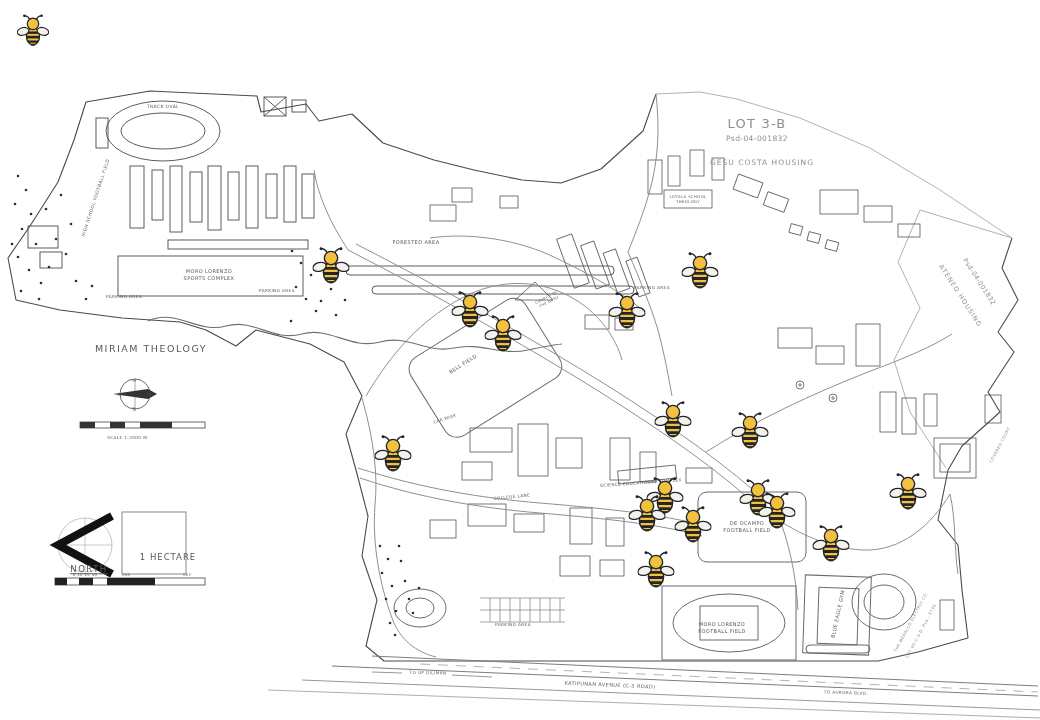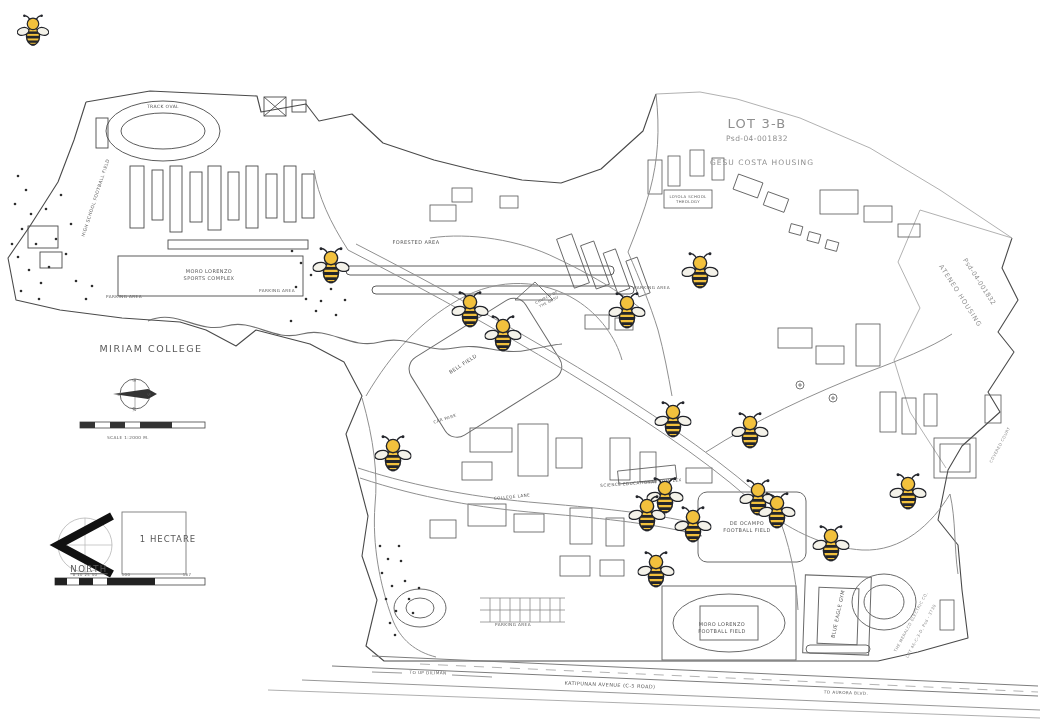--- a/index.html
+++ b/index.html
@@ -266,21 +266,21 @@
     </svg>
 
   <div class="map-label" style="left: 163px; top: 107px; font-size: 4.5px; transform: translate(-50%, -50%);">TRACK OVAL</div>
       <div class="map-label" style="left: 96px; top: 198px; font-size: 4.5px; transform: translate(-50%, -50%) rotate(-72deg);">HIGH SCHOOL FOOTBALL FIELD</div>
       <div class="map-label" style="left: 209px; top: 275px; font-size: 5px; transform: translate(-50%, -50%);">MORO LORENZO
 SPORTS COMPLEX</div>
       <div class="map-label" style="left: 124px; top: 297px; font-size: 4.2px; transform: translate(-50%, -50%);">PARKING AREA</div>
       <div class="map-label" style="left: 277px; top: 291px; font-size: 4.2px; transform: translate(-50%, -50%);">PARKING AREA</div>
       <div class="map-label" style="left: 652px; top: 288px; font-size: 4.2px; transform: translate(-50%, -50%);">PARKING AREA</div>
       <div class="map-label" style="left: 416px; top: 242px; font-size: 5px; transform: translate(-50%, -50%);">FORESTED AREA</div>
-      <div class="map-label" style="left: 151px; top: 349px; font-size: 9.5px; letter-spacing: 1.5px; transform: translate(-50%, -50%);">MIRIAM COLLEGE</div>
+      <div class="map-label" style="left: 151px; top: 349px; font-size: 9.5px; letter-spacing: 1.5px; transform: translate(-50%, -50%);">MIRIAM THEOLOGY</div>
       <div class="map-label" style="left: 128px; top: 438px; font-size: 4.2px; transform: translate(-50%, -50%);">SCALE 1:2000 M.</div>
       <div class="map-label muted" style="left: 757px; top: 124px; font-size: 13px; letter-spacing: 1.2px; transform: translate(-50%, -50%);">LOT 3-B</div>
       <div class="map-label muted" style="left: 757px; top: 139px; font-size: 7.5px; transform: translate(-50%, -50%);">Psd-04-001832</div>
       <div class="map-label muted" style="left: 762px; top: 163px; font-size: 7.5px; letter-spacing: 1px; transform: translate(-50%, -50%);">GESU COSTA HOUSING</div>
       <div class="map-label muted" style="left: 960px; top: 296px; font-size: 6.5px; letter-spacing: 1px; transform: translate(-50%, -50%) rotate(57deg);">ATENEO HOUSING</div>
       <div class="map-label muted" style="left: 979px; top: 282px; font-size: 6.5px; transform: translate(-50%, -50%) rotate(57deg);">Psd-04-001832</div>
       <div class="map-label" style="left: 688px; top: 199px; font-size: 3.8px; transform: translate(-50%, -50%);">LOYOLA SCHOOL
 THEOLOGY</div>
       <div class="map-label" style="left: 548px; top: 300px; font-size: 3.6px; transform: translate(-50%, -50%) rotate(-28deg);">CHURCH OF
 THE GESU</div>
@@ -294,21 +294,21 @@
 FOOTBALL FIELD</div>
       <div class="map-label" style="left: 513px; top: 625px; font-size: 4.2px; transform: translate(-50%, -50%);">PARKING AREA</div>
       <div class="map-label" style="left: 838px; top: 614px; font-size: 5px; transform: translate(-50%, -50%) rotate(-78deg);">BLUE EAGLE GYM</div>
       <div class="map-label muted" style="left: 1000px; top: 445px; font-size: 4px; transform: translate(-50%, -50%) rotate(-62deg);">COVERED COURT</div>
       <div class="map-label muted" style="left: 911px; top: 622px; font-size: 4px; transform: translate(-50%, -50%) rotate(-62deg);">THE MERALCO ELECTRIC CO.</div>
       <div class="map-label muted" style="left: 921px; top: 631px; font-size: 4px; transform: translate(-50%, -50%) rotate(-62deg);">LOT 46-C-3-D, Psd - 3730</div>
       <div class="map-label" style="left: 610px; top: 685px; font-size: 5px; transform: translate(-50%, -50%) rotate(2.5deg);">KATIPUNAN AVENUE (C-5 ROAD)</div>
       <div class="map-label" style="left: 428px; top: 673px; font-size: 4.2px; transform: translate(-50%, -50%) rotate(1deg);">TO UP DILIMAN</div>
       <div class="map-label" style="left: 846px; top: 693px; font-size: 4.2px; transform: translate(-50%, -50%) rotate(2deg);">TO AURORA BLVD.</div>
       <div class="map-label" style="left: 89px; top: 570px; font-size: 8.5px; letter-spacing: 1.5px; transform: translate(-50%, -50%); text-decoration: underline;">NORTH</div>
-      <div class="map-label" style="left: 168px; top: 540px; font-size: 8.5px; letter-spacing: 1px; transform: translate(-50%, -50%);">1 HECTARE</div>
+      <div class="map-label" style="left: 168px; top: 558px; font-size: 8.5px; letter-spacing: 1px; transform: translate(-50%, -50%);">1 HECTARE</div>
       <div class="map-label" style="left: 85px; top: 575px; font-size: 3.8px; transform: translate(-50%, -50%);">0  10  25  50</div>
       <div class="map-label" style="left: 126px; top: 575px; font-size: 3.8px; transform: translate(-50%, -50%);">100</div>
       <div class="map-label" style="left: 187px; top: 575px; font-size: 3.8px; transform: translate(-50%, -50%);">187</div>
       <div class="map-label" style="left: 120px; top: 394px; font-size: 4.5px; transform: translate(-50%, -50%) rotate(-90deg);">N</div>
       <div class="map-label" style="left: 135px; top: 380px; font-size: 4.5px; transform: translate(-50%, -50%) rotate(-90deg);">E</div>
       <div class="map-label" style="left: 150px; top: 394px; font-size: 4.5px; transform: translate(-50%, -50%) rotate(-90deg);">S</div>
       <div class="map-label" style="left: 135px; top: 409px; font-size: 4.5px; transform: translate(-50%, -50%) rotate(-90deg);">W</div>
       <div class="bee-marker" style="left: 331px; top: 268px;">
     <svg viewBox="0 0 40 44" aria-hidden="true">
       <path d="M16 8 C14 4.5 11.5 3.2 9.5 3.6" fill="none" stroke="#23252b" stroke-width="1.6" stroke-linecap="round"></path>

